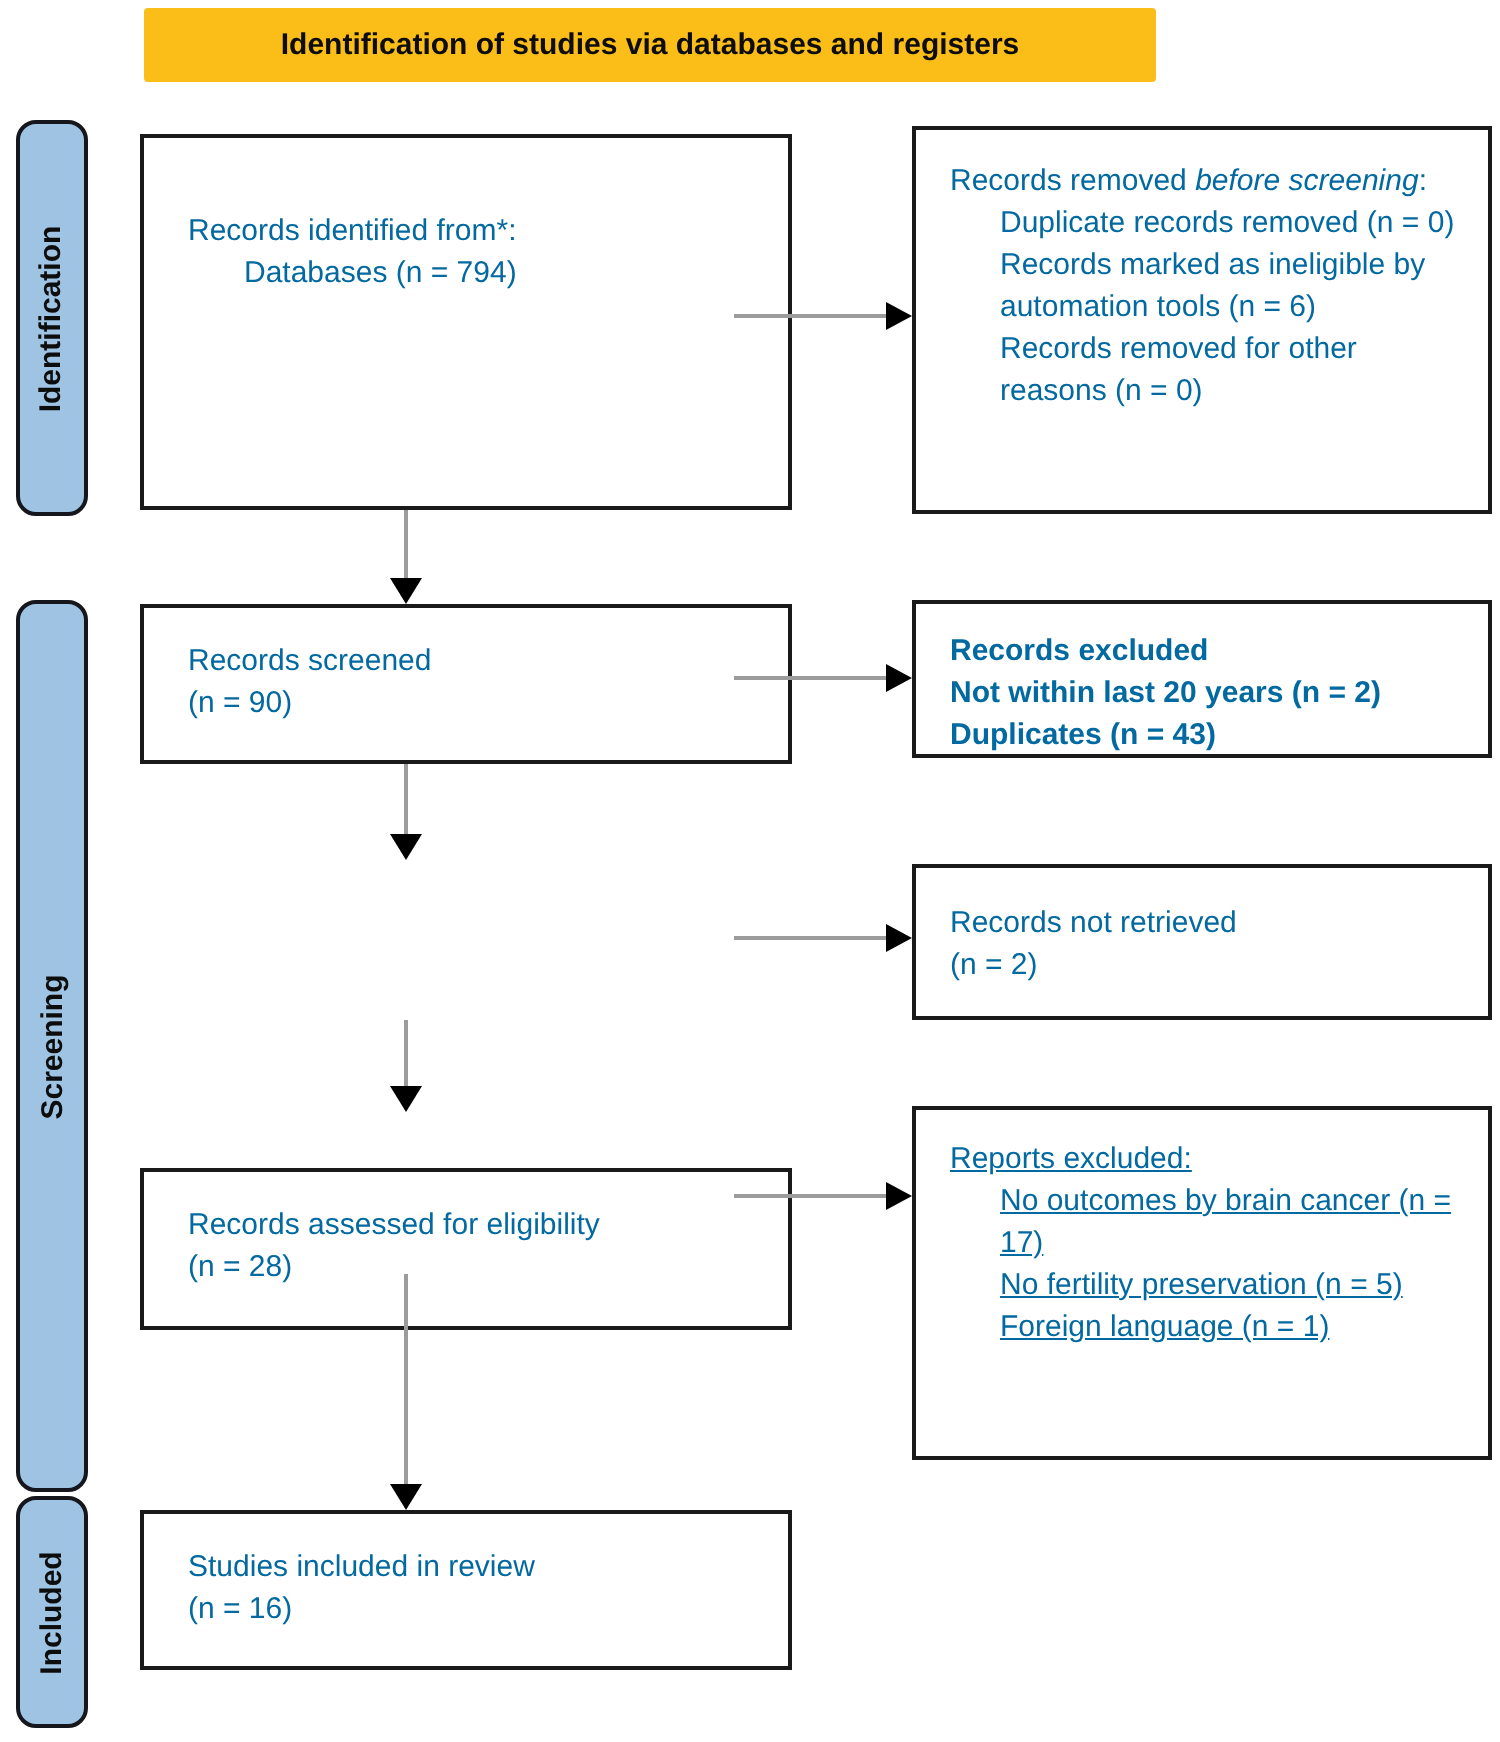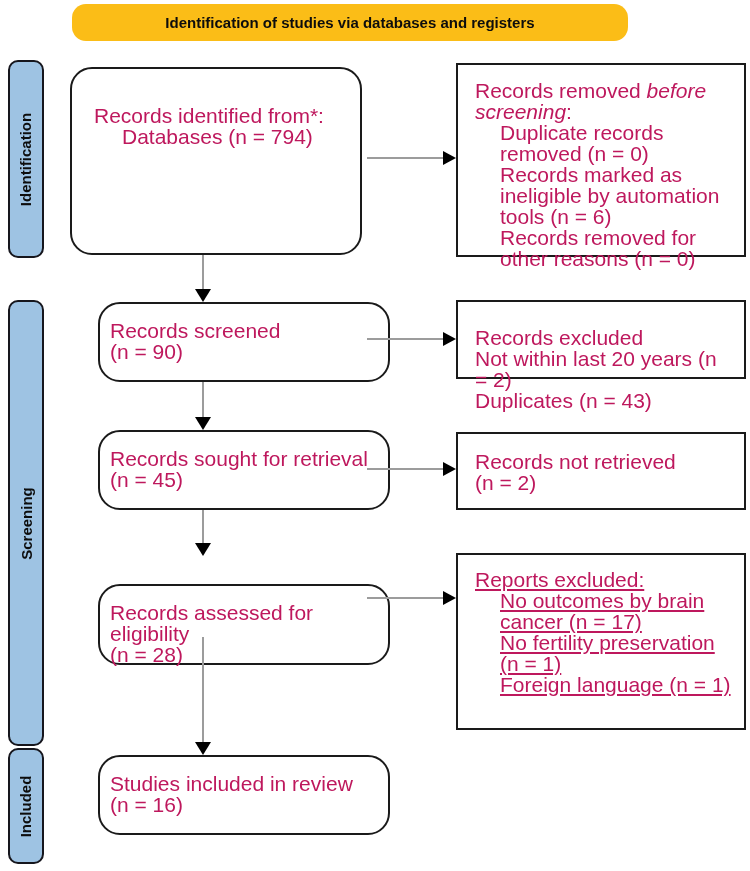--- a/index.html
+++ b/index.html
@@ -12,23 +12,23 @@
     position: relative;
     width: 750px;
     height: 871px;
     background: #ffffff;
     overflow: hidden;
   }
   
   .banner {
     position: absolute;
     left: 72px; top: 4px;
-    width: 556px; height: 37px;
+    width: 506px; height: 37px;
     background: #FBBD17;
-    border-radius: 14px;
+    border-radius: 2px;
     display: flex;
     align-items: center;
     justify-content: center;
   }
   .banner span {
     font-weight: bold;
     font-size: 15px;
     color: #0d0d0d;
   }
   
@@ -48,28 +48,28 @@
     white-space: nowrap;
     font-weight: bold;
     font-size: 15px;
     color: #0d0d0d;
   }
   
   .box {
     position: absolute;
     background: #ffffff;
     border: 2.5px solid #1a1a1a;
-    font-size: 21px;
+    font-size: 15px;
     line-height: 21px;
-    color: #be185d;
-  }
-  .left-box { left: 70px; width: 292px; border-radius: 22px; }
+    color: #0369a1;
+  }
+  .left-box { left: 70px; width: 326px; }
   .right-box { left: 456px; width: 290px; }
   .pad-lg { padding: 36px 14px 0 22px; }
-  .pad-sm { padding: 16px 14px 0 10px; margin-left: 28px; }
+  .pad-sm { padding: 16px 14px 0 22px; }
   .r-pad  { padding: 15px 10px 0 17px; }
   .indent1 { margin-left: 28px; }
   .indent-item { margin-left: 25px; }
   
   .h-arrow { position: absolute; height: 14px; }
   .h-arrow .shaft {
     position: absolute;
     left: 0; top: 6px;
     height: 2px;
     background: #9c9c9c;
@@ -120,57 +120,53 @@
   <div class="box left-box pad-lg" style="top:67px;height:188px;">
     <div>Records identified from*:</div>
     <div class="indent1">Databases (n = 794)</div>
   </div>
 
   <div class="box left-box pad-sm" style="top:302px;height:80px;">
     <div>Records screened</div>
     <div>(n = 90)</div>
   </div>
 
-  <div class="box left-box pad-sm" style="top:430px;height:80px;">
-    <div>Records sought for retrieval</div>
-    <div>(n = 45)</div>
-  </div>
 
   <div class="box left-box pad-sm" style="top:584px;height:81px;">
     <div>Records assessed for eligibility</div>
     <div>(n = 28)</div>
   </div>
 
   <div class="box left-box pad-sm" style="top:755px;height:80px;">
     <div>Studies included in review</div>
     <div>(n = 16)</div>
   </div>
 
   <div class="box right-box r-pad" style="top:63px;height:194px;">
     <div><span>Records removed </span><i>before screening</i><span>:</span></div>
     <div class="indent-item">Duplicate records removed (n = 0)</div>
     <div class="indent-item">Records marked as ineligible by automation tools (n = 6)</div>
     <div class="indent-item">Records removed for other reasons (n = 0)</div>
   </div>
 
-  <div class="box right-box r-pad" style="top:300px;height:79px;padding-top:25px;">
+  <div class="box right-box r-pad" style="top:300px;height:79px;padding-top:13px;font-weight:bold;">
     <div>Records excluded</div>
     <div>Not within last 20 years (n = 2)</div>
     <div>Duplicates (n = 43)</div>
   </div>
 
   <div class="box right-box r-pad" style="top:432px;height:78px;padding-top:17px;">
     <div>Records not retrieved</div>
     <div>(n = 2)</div>
   </div>
 
   <div class="box right-box r-pad" style="top:553px;height:177px;padding-top:14px;text-decoration:underline;">
     <div>Reports excluded:</div>
     <div class="indent-item">No outcomes by brain cancer (n = 17)</div>
-    <div class="indent-item">No fertility preservation (n = 1)</div>
+    <div class="indent-item">No fertility preservation (n = 5)</div>
     <div class="indent-item">Foreign language (n = 1)</div>
   </div>
 
   <div class="h-arrow" style="left:367px;top:151px;width:89px;">
     <div class="shaft" style="width:78px;"></div>
     <div class="head"></div>
   </div>
   <div class="h-arrow" style="left:367px;top:332px;width:89px;">
     <div class="shaft" style="width:78px;"></div>
     <div class="head"></div>

